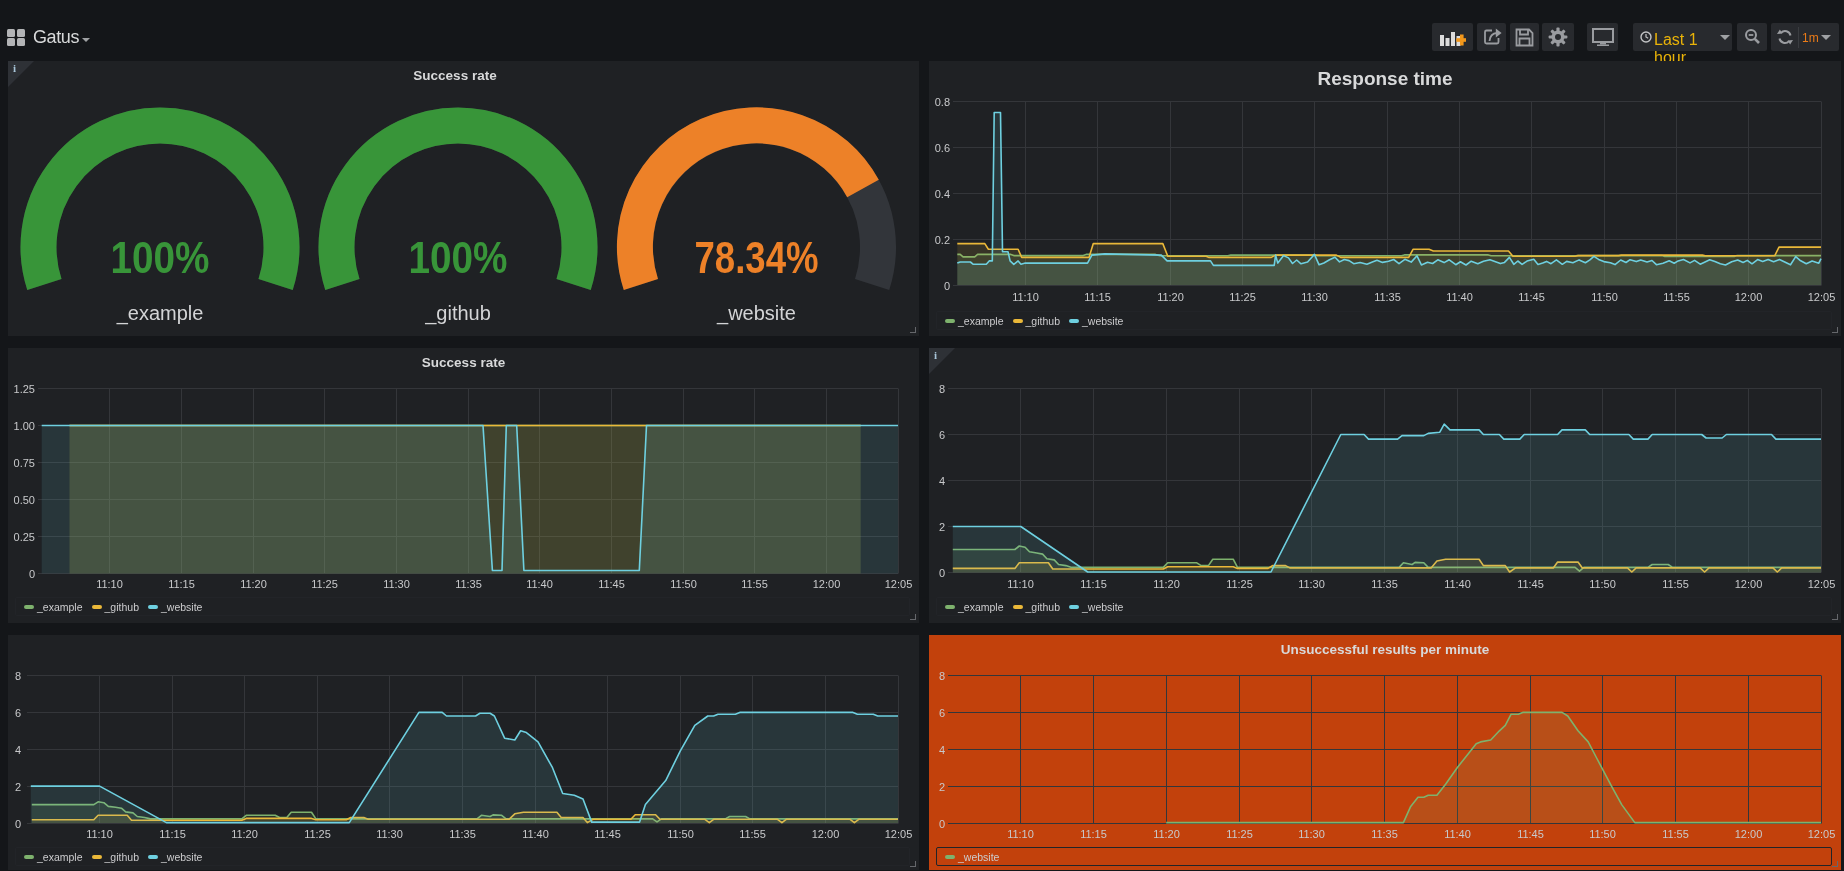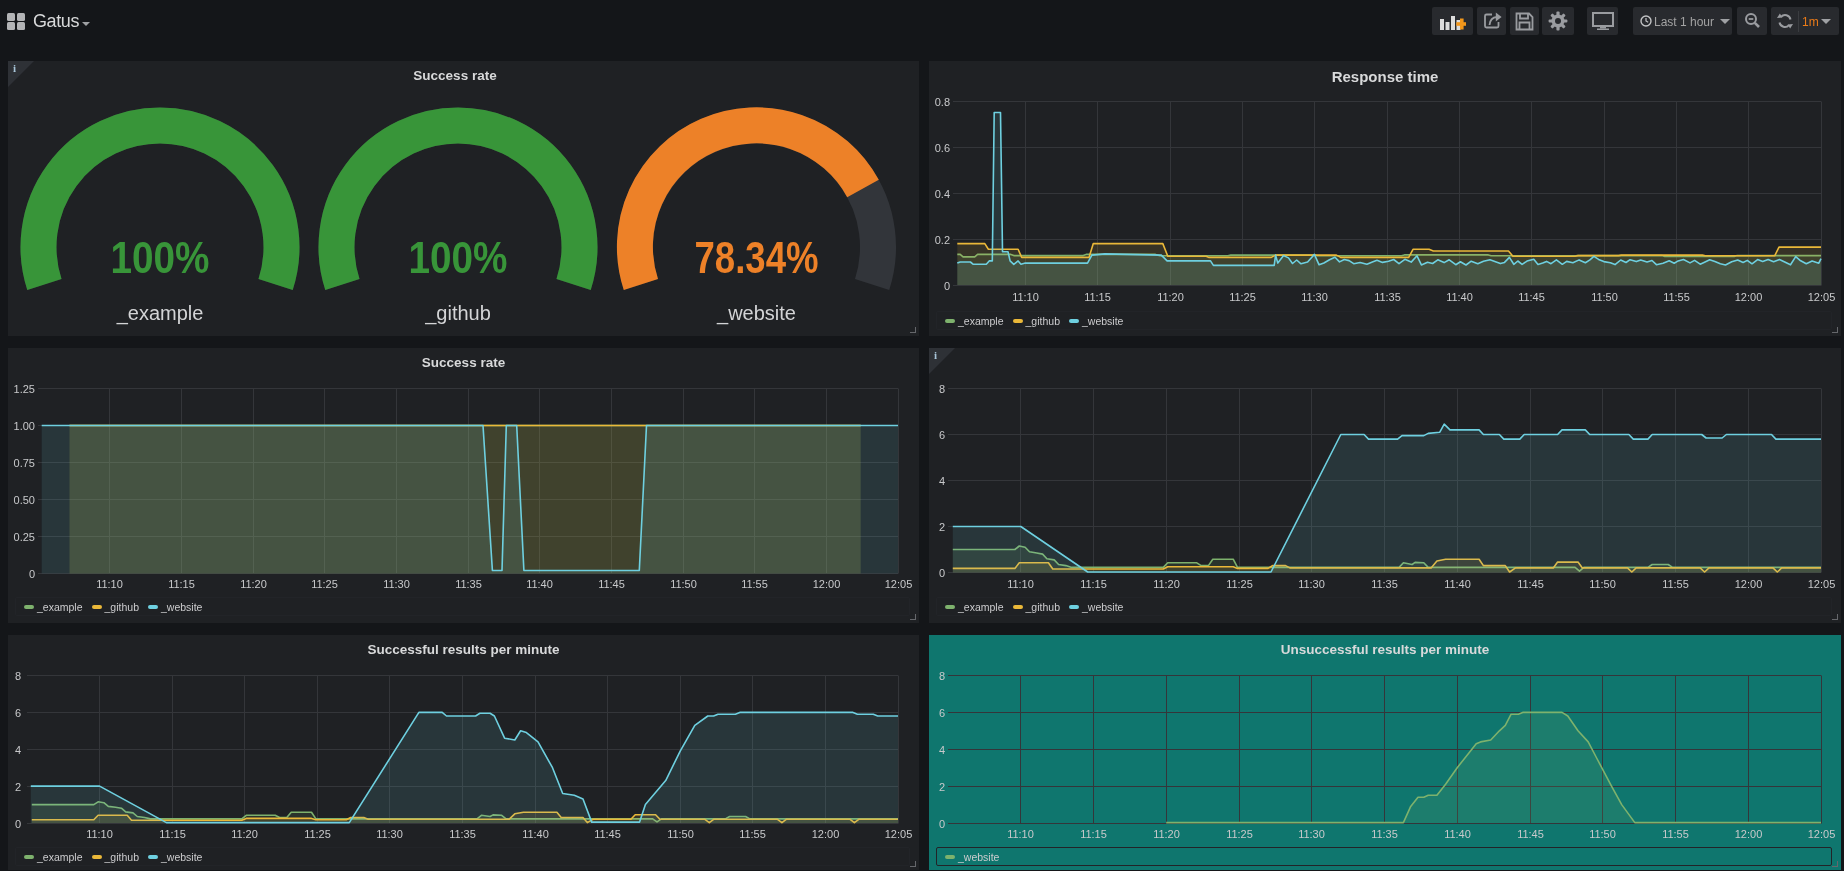--- a/index.html
+++ b/index.html
@@ -1,16 +1,16 @@
 <!DOCTYPE html>
 <html><head><meta charset="utf-8"><style>
 *{margin:0;padding:0;box-sizing:border-box}
 body{width:1844px;height:871px;background:#141619;font-family:"Liberation Sans",sans-serif;overflow:hidden;position:relative}
 </style></head><body>
-<div style="position:absolute;left:0;top:0;width:1844px;height:41px">
+<div style="position:absolute;left:0;top:16px;width:1844px;height:41px">
 <div style="position:absolute;left:7px;top:12.5px;width:8px;height:8px;background:#b3b4b6;border-radius:1.5px"></div>
 <div style="position:absolute;left:16.5px;top:12.5px;width:8px;height:8px;background:#b3b4b6;border-radius:1.5px"></div>
 <div style="position:absolute;left:7px;top:21.5px;width:8px;height:8px;background:#b3b4b6;border-radius:1.5px"></div>
 <div style="position:absolute;left:16.5px;top:21.5px;width:8px;height:8px;background:#b3b4b6;border-radius:1.5px"></div>
 <div style="position:absolute;left:33px;top:11px;font-size:18px;letter-spacing:-0.4px;color:#d8d9da">Gatus</div>
 <div style="position:absolute;left:81.5px;top:21.5px;width:0;height:0;border-left:4px solid transparent;border-right:4px solid transparent;border-top:4px solid #9fa1a4"></div>
 <div style="position:absolute;left:1432px;top:7px;width:41px;height:28px;background:#282a2e;border-radius:2px">
       <svg width="26" height="17" viewBox="0 0 26 17" style="position:absolute;left:8px;top:6px">
         <rect x="0" y="6" width="4" height="11" fill="#dcdcdc"></rect>
         <rect x="5.5" y="9" width="4" height="8" fill="#dcdcdc"></rect>
@@ -53,21 +53,21 @@
         <rect x="1" y="1" width="20" height="13" fill="none" stroke="#9a9ca0" stroke-width="2"></rect>
         <rect x="8" y="14" width="6" height="2.5" fill="#9a9ca0"></rect>
         <rect x="5" y="16.5" width="12" height="1.5" fill="#9a9ca0"></rect>
       </svg>
     </div>
 <div style="position:absolute;left:1633px;top:7px;width:99px;height:28px;background:#282a2e;border-radius:2px">
       <svg width="12" height="12" viewBox="0 0 12 12" style="position:absolute;left:7px;top:8px">
         <circle cx="6" cy="6" r="5" fill="none" stroke="#c3c4c6" stroke-width="1.4"></circle>
         <path d="M6 3 v3 l2.2 1.2" fill="none" stroke="#c3c4c6" stroke-width="1.2"></path>
       </svg>
-      <span style="position:absolute;left:21px;top:7.5px;font-size:12px;color:#a3a3a3">Last 1 hour</span>
+      <span style="position:absolute;left:21px;top:7.5px;font-size:16px;color:#eab308">Last 1 hour</span>
       <span style="position:absolute;left:87px;top:12px;width:0;height:0;border-left:5.3px solid transparent;border-right:5.3px solid transparent;border-top:5.3px solid #9fa1a4"></span>
     </div>
 <div style="position:absolute;left:1737px;top:7px;width:30px;height:28px;background:#282a2e;border-radius:2px">
       <svg width="18" height="18" viewBox="0 0 18 18" style="position:absolute;left:7px;top:5px">
         <circle cx="7" cy="7" r="5" fill="none" stroke="#9a9ca0" stroke-width="2"></circle>
         <line x1="4.7" y1="7" x2="9.3" y2="7" stroke="#9a9ca0" stroke-width="1.8"></line>
         <line x1="10.8" y1="10.8" x2="15" y2="15" stroke="#9a9ca0" stroke-width="2.6"></line>
       </svg>
     </div>
 <div style="position:absolute;left:1771px;top:7px;width:68px;height:28px;background:#282a2e;border-radius:2px">
@@ -96,21 +96,21 @@
     <path d="M334.4,223.5 A121.5,121.5 0 1 1 565.6,223.5" fill="none" stroke="#389539" stroke-width="36"></path>
     <text x="450" y="212" fill="#389539" font-size="44" font-weight="bold" text-anchor="middle" textLength="99" lengthAdjust="spacingAndGlyphs">100%</text>
     <path d="M632.9,223.5 A121.5,121.5 0 1 1 864.1,223.5" fill="none" stroke="#32353a" stroke-width="36"></path>
     <path d="M632.9,223.5 A121.5,121.5 0 0 1 855.0,127.5" fill="none" stroke="#ed8128" stroke-width="36"></path>
     <text x="748.5" y="212" fill="#ed8128" font-size="44" font-weight="bold" text-anchor="middle" textLength="124" lengthAdjust="spacingAndGlyphs">78.34%</text>
     <text x="152" y="259" fill="#d3d4d6" font-size="20" text-anchor="middle">_example</text>
     <text x="450" y="259" fill="#d3d4d6" font-size="20" text-anchor="middle">_github</text>
     <text x="748.5" y="259" fill="#d3d4d6" font-size="20" text-anchor="middle">_website</text>
   </svg>
 <div style="position:absolute;left:929px;top:61px;width:912px;height:275px;background:#1f2124">
-    <div style="position:absolute;left:0px;right:0px;top:7px;text-align:center;font-size:15px;font-weight:bold;color:#d8d9da">Response time</div>
+    <div style="position:absolute;left:0px;right:0px;top:7px;text-align:center;font-size:19px;font-weight:bold;color:#d8d9da">Response time</div>
     <div style="position:absolute;right:3px;bottom:3px;width:6px;height:6px;border-right:1px solid #65676b;border-bottom:1px solid #65676b"></div>
   </div>
 <svg style="position:absolute;left:929px;top:61px" width="912" height="275" viewBox="929 61 912 275" font-family="Liberation Sans, sans-serif">
     <line x1="953" y1="285.5" x2="1821" y2="285.5" stroke="#34363a" stroke-width="1"></line>
     <text x="950" y="289.5" fill="#c8c9cb" font-size="11" text-anchor="end">0</text>
     <line x1="953" y1="239.5" x2="1821" y2="239.5" stroke="#34363a" stroke-width="1"></line>
     <text x="950" y="243.5" fill="#c8c9cb" font-size="11" text-anchor="end">0.2</text>
     <line x1="953" y1="193.5" x2="1821" y2="193.5" stroke="#34363a" stroke-width="1"></line>
     <text x="950" y="197.5" fill="#c8c9cb" font-size="11" text-anchor="end">0.4</text>
     <line x1="953" y1="147.5" x2="1821" y2="147.5" stroke="#34363a" stroke-width="1"></line>
@@ -264,21 +264,20 @@
 <div style="position:absolute;left:945px;top:599px;height:16px;display:flex;align-items:center;font-size:10.5px;color:#ccccce">
     <span style="display:inline-block;width:10px;height:4.5px;border-radius:2px;background:#7eb26d;margin-right:3px"></span>
     <span style="margin-right:9px">_example</span>
     <span style="display:inline-block;width:10px;height:4.5px;border-radius:2px;background:#eab839;margin-right:3px"></span>
     <span style="margin-right:9px">_github</span>
     <span style="display:inline-block;width:10px;height:4.5px;border-radius:2px;background:#6ed0e0;margin-right:3px"></span>
     <span style="margin-right:9px">_website</span>
   </div>
 <div style="position:absolute;left:936px;top:597px;width:896px;height:19px;border:1px solid #222428;border-radius:2px"></div>
 <div style="position:absolute;left:8px;top:635px;width:911px;height:235px;background:#1f2124">
-    <div style="position:absolute;left:0px;right:0px;top:7px;text-align:center;font-size:13.5px;font-weight:bold;color:#d8d9da">Successful results per minute</div>
     <div style="position:absolute;right:3px;bottom:3px;width:6px;height:6px;border-right:1px solid #65676b;border-bottom:1px solid #65676b"></div>
   </div>
 <svg style="position:absolute;left:8px;top:635px" width="911" height="235" viewBox="8 635 911 235" font-family="Liberation Sans, sans-serif">
     <line x1="27" y1="823.5" x2="898" y2="823.5" stroke="#34363a" stroke-width="1"></line>
     <text x="21" y="827.5" fill="#c8c9cb" font-size="11" text-anchor="end">0</text>
     <line x1="27" y1="786.5" x2="898" y2="786.5" stroke="#34363a" stroke-width="1"></line>
     <text x="21" y="790.5" fill="#c8c9cb" font-size="11" text-anchor="end">2</text>
     <line x1="27" y1="749.5" x2="898" y2="749.5" stroke="#34363a" stroke-width="1"></line>
     <text x="21" y="753.5" fill="#c8c9cb" font-size="11" text-anchor="end">4</text>
     <line x1="27" y1="712.5" x2="898" y2="712.5" stroke="#34363a" stroke-width="1"></line>
@@ -318,21 +317,21 @@
   </svg>
 <div style="position:absolute;left:24px;top:849px;height:16px;display:flex;align-items:center;font-size:10.5px;color:#ccccce">
     <span style="display:inline-block;width:10px;height:4.5px;border-radius:2px;background:#7eb26d;margin-right:3px"></span>
     <span style="margin-right:9px">_example</span>
     <span style="display:inline-block;width:10px;height:4.5px;border-radius:2px;background:#eab839;margin-right:3px"></span>
     <span style="margin-right:9px">_github</span>
     <span style="display:inline-block;width:10px;height:4.5px;border-radius:2px;background:#6ed0e0;margin-right:3px"></span>
     <span style="margin-right:9px">_website</span>
   </div>
 <div style="position:absolute;left:15px;top:847px;width:895px;height:19px;border:1px solid #222428;border-radius:2px"></div>
-<div style="position:absolute;left:929px;top:635px;width:912px;height:235px;background:#0f766e">
+<div style="position:absolute;left:929px;top:635px;width:912px;height:235px;background:#c2410c">
     <div style="position:absolute;left:0px;right:0px;top:7px;text-align:center;font-size:13.5px;font-weight:bold;color:#d8d9da">Unsuccessful results per minute</div>
     <div style="position:absolute;right:3px;bottom:3px;width:6px;height:6px;border-right:1px solid #65676b;border-bottom:1px solid #65676b"></div>
   </div>
 <svg style="position:absolute;left:929px;top:635px" width="912" height="235" viewBox="929 635 912 235" font-family="Liberation Sans, sans-serif">
     <line x1="948" y1="823.5" x2="1821" y2="823.5" stroke="#34363a" stroke-width="1"></line>
     <text x="945" y="827.5" fill="#c8c9cb" font-size="11" text-anchor="end">0</text>
     <line x1="948" y1="786.5" x2="1821" y2="786.5" stroke="#34363a" stroke-width="1"></line>
     <text x="945" y="790.5" fill="#c8c9cb" font-size="11" text-anchor="end">2</text>
     <line x1="948" y1="749.5" x2="1821" y2="749.5" stroke="#34363a" stroke-width="1"></line>
     <text x="945" y="753.5" fill="#c8c9cb" font-size="11" text-anchor="end">4</text>

